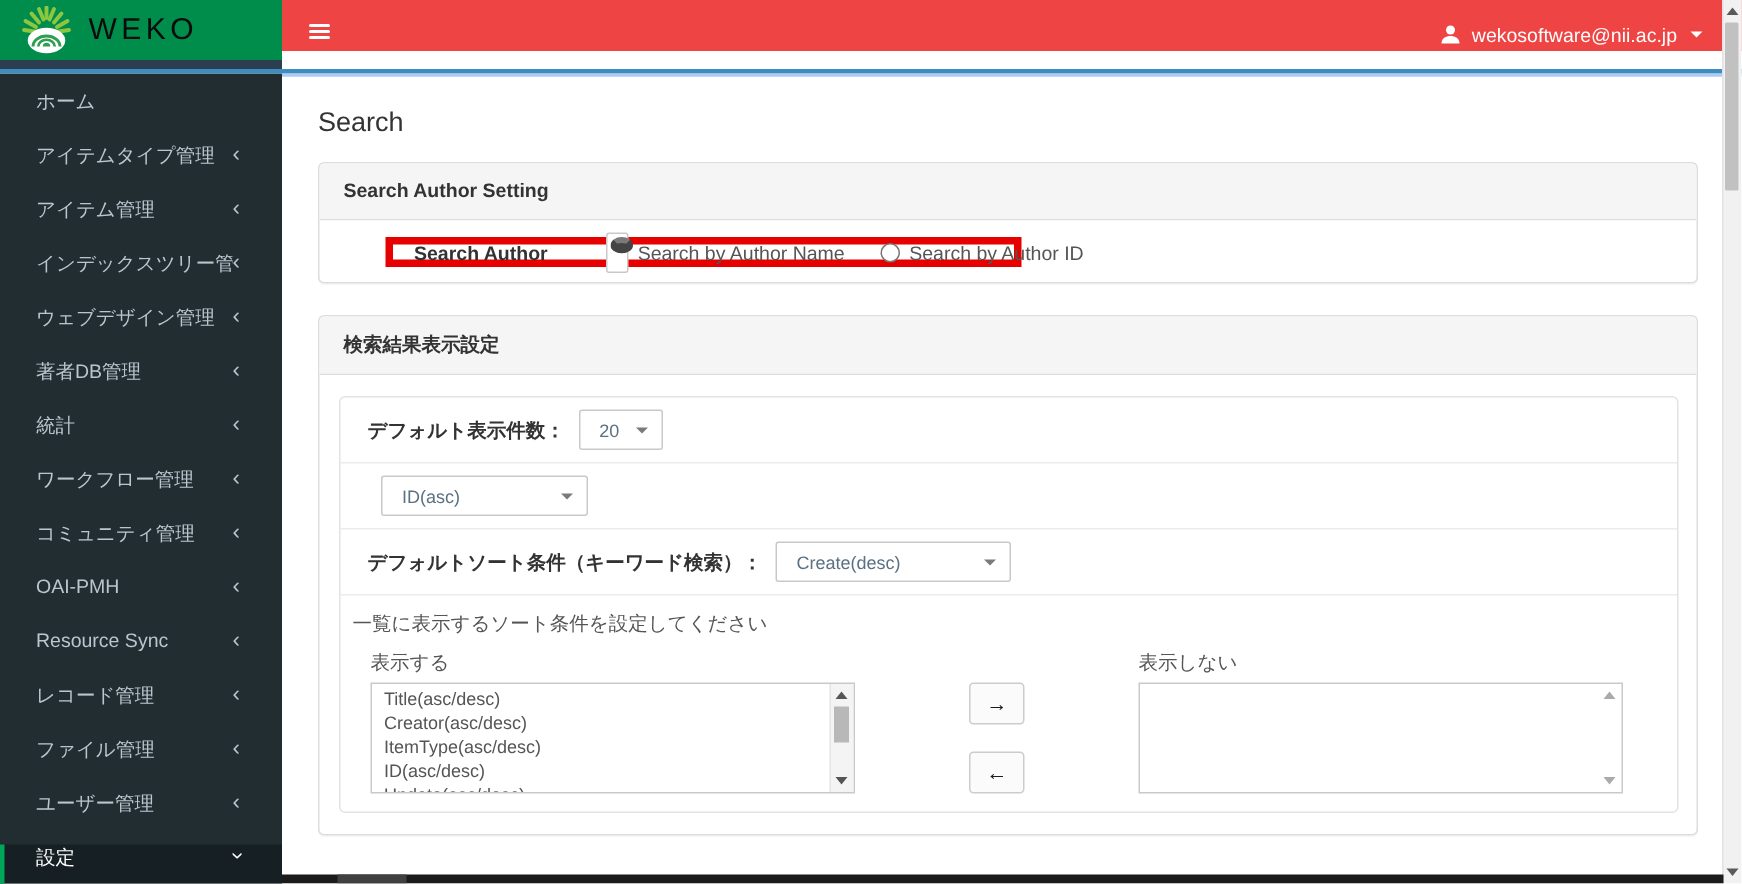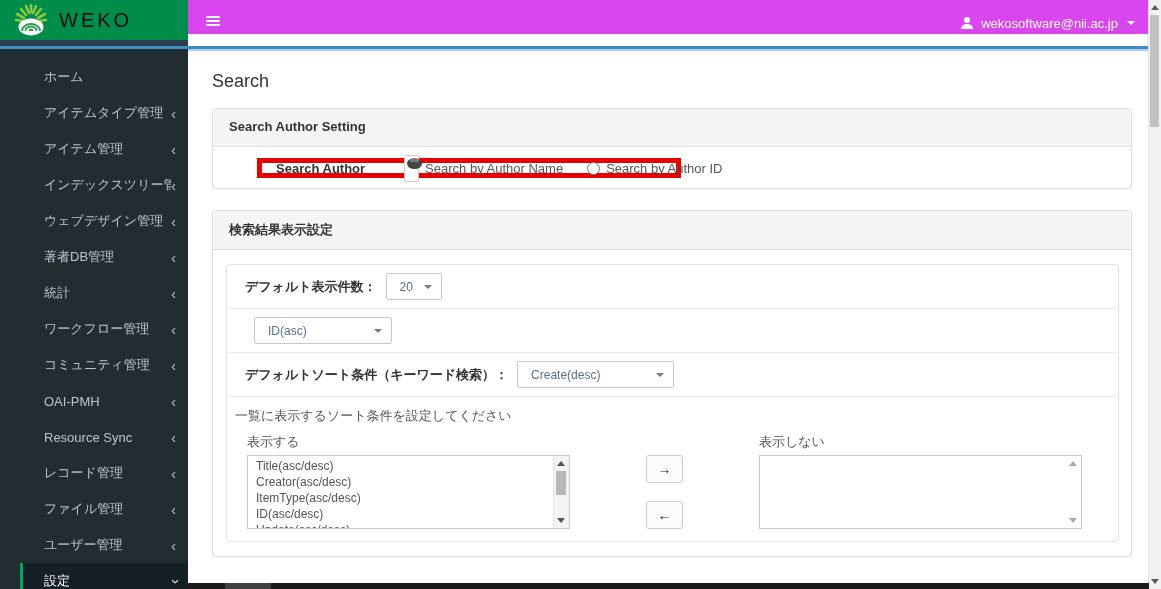--- a/index.html
+++ b/index.html
@@ -6,30 +6,30 @@
   body{
     width:1161px;height:589px;overflow:hidden;position:relative;
     font-family:"Liberation Sans","DejaVu Sans",sans-serif;
     background:#fff;
   }
   
   .header{position:absolute;top:0;left:0;right:0;height:34px;display:flex;z-index:5;}
   .brand-col{width:188px;height:46px;background:#2d3e50;flex:0 0 auto;}
   .brand{height:40px;background:#008d4c;display:flex;align-items:center;padding-left:12px;gap:9px;}
   .brand-text{font-size:20px;letter-spacing:3px;color:#0c0c0c;font-weight:500;}
-  .topbar{flex:1;background:#d946ef;position:relative;}
+  .topbar{flex:1;background:#ef4444;position:relative;}
   .hamburger{position:absolute;left:18px;top:16px;width:14px;height:12px;cursor:pointer;}
   .hamburger i{display:block;height:2px;background:#fff;margin-bottom:2px;border-radius:1px;}
   .user-menu{position:absolute;right:26px;top:0;height:46px;display:flex;align-items:center;gap:7px;color:#fff;font-size:13px;cursor:pointer;}
   .caret-down{width:0;height:0;border-left:4px solid transparent;border-right:4px solid transparent;border-top:4px solid #fff;margin-left:2px;}
   .blue-line{position:absolute;top:46px;left:0;right:0;height:3px;background:#3d8ebf;z-index:6;}
   .light-line{position:absolute;top:49px;left:188px;right:0;height:2px;background:#aecbf2;z-index:6;}
   
   .sidebar{position:absolute;top:49px;left:0;width:188px;bottom:0;background:#222d32;padding-top:10px;box-sizing:border-box;z-index:4;}
-  .sb-item{height:36px;display:flex;align-items:center;padding:0 12px 0 24px;color:#b9c6cd;font-size:13px;cursor:pointer;box-sizing:border-box;margin-left:20px;}
+  .sb-item{height:36px;display:flex;align-items:flex-start;padding:0 28px 0 24px;color:#b9c6cd;font-size:13px;cursor:pointer;box-sizing:border-box;}
   .sb-item .sb-label{flex:1;white-space:nowrap;overflow:hidden;}
   .sb-caret{font-size:15px;line-height:1;color:#b9c6cd;display:inline-block;}
   .sb-caret.down{transform:rotate(-90deg);}
   .sb-item.active{background:#161f23;color:#fff;border-left:3px solid #00a65a;padding-left:21px;}
   .sb-item.active .sb-caret{color:#fff;}
   
   .main{position:absolute;left:188px;top:49px;right:12px;bottom:0;background:#fff;border-top:2px solid #aecbf2;
         padding:0 17px 0 24px;overflow:hidden;box-sizing:border-box;}
   .page-title{font-size:18px;font-weight:400;color:#333;margin:20px 0 16px;}
   .panel{border:1px solid #ddd;border-radius:4px;background:#fff;box-shadow:0 1px 1px rgba(0,0,0,.04);margin-bottom:21px;}

